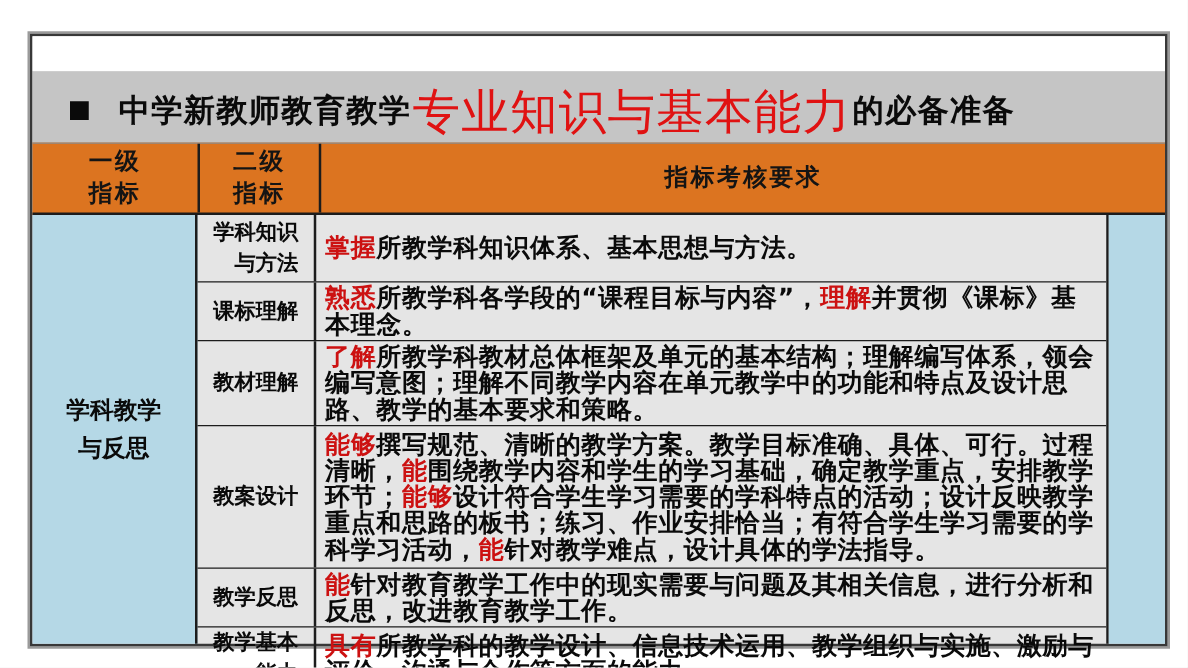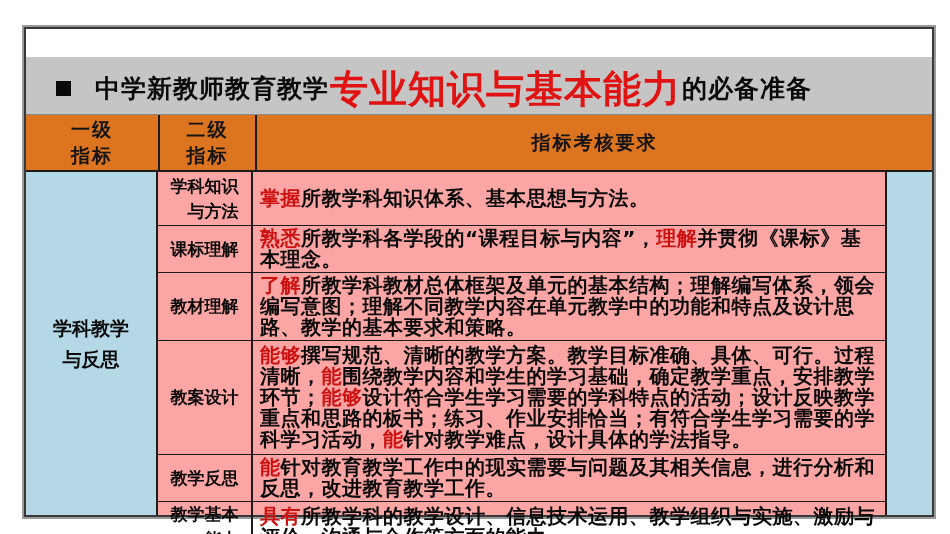--- a/index.html
+++ b/index.html
@@ -8,21 +8,21 @@
     background: #ffffff;
     font-family: "DejaVu Sans", "Liberation Sans", sans-serif;
     overflow: hidden;
   }
   .page { position: relative; width: 950px; height: 534px; background: #ffffff; }
 
   .slide {
     position: absolute;
     left: 24px; top: 27px;
     width: 910px; height: 490px;
-    background: #fca5a5;
+    background: #e5e5e5;
     border: 2px solid var(--frame-border, #383838);
     box-shadow: 0 0 0 2px #9a9a9a;
     display: flex;
     flex-direction: column;
   }
 
   .top-strip { height: 28px; background: #ffffff; flex: 0 0 auto; }
 
   .title-band {
     height: 57px; flex: 0 0 auto;
@@ -34,21 +34,21 @@
   .title-bullet {
     width: 15px; height: 15px;
     background: #0a0a0a;
     margin-right: 24px;
     flex: 0 0 auto;
   }
   .title-prefix, .title-suffix {
     font-size: 25px; font-weight: bold; color: #0a0a0a; letter-spacing: 1px;
   }
   .title-highlight {
-    font-size: 38px; font-weight: bold;
+    font-size: 38px; font-weight: normal;
     color: var(--title-red, #e01212);
     letter-spacing: 1px;
     line-height: 1;
     margin: 0 1px;
   }
 
   .header-row {
     height: 58px; flex: 0 0 auto;
     background: var(--header-bg, #dc7420);
     border-top: 1px solid #8a8a8a;

